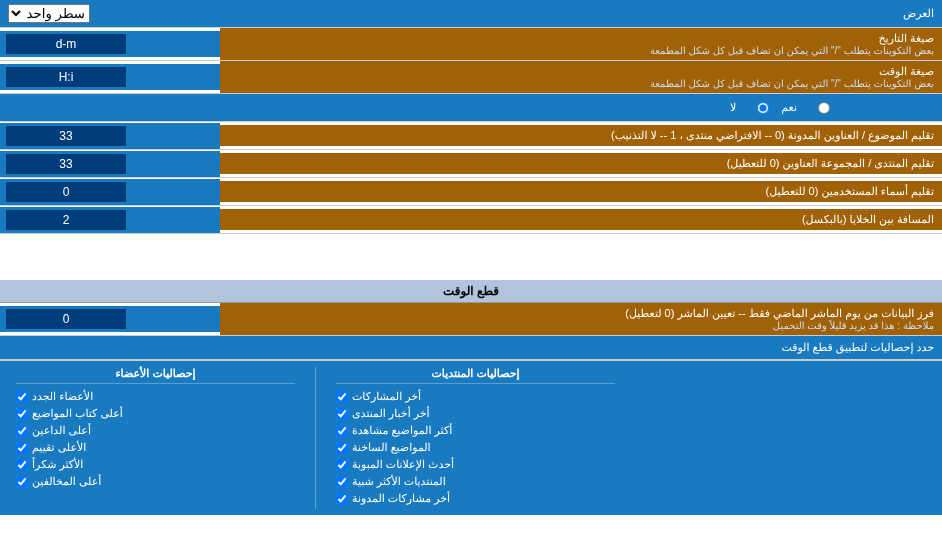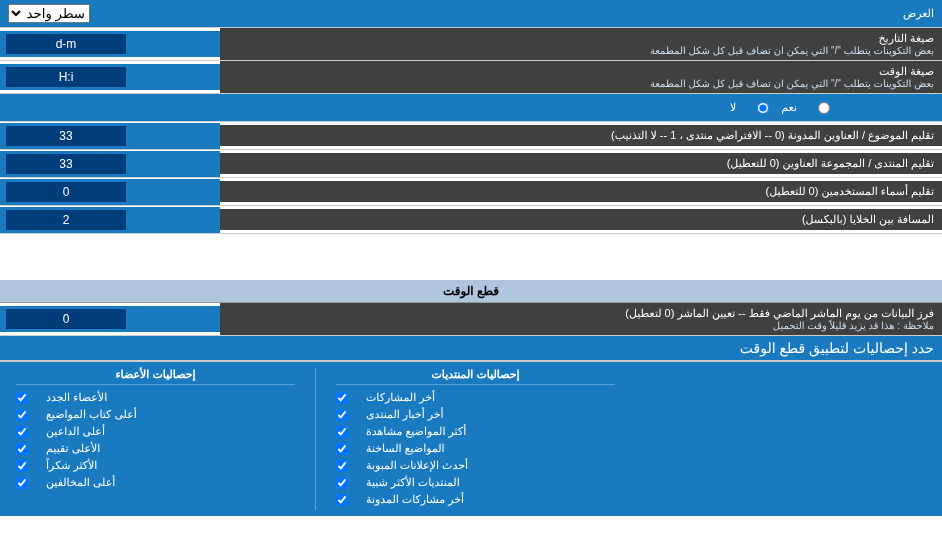--- a/index.html
+++ b/index.html
@@ -10,21 +10,21 @@
       direction: rtl;
     }
     .row {
       display: flex;
       align-items: center;
       border-bottom: 1px solid #ccc;
       min-height: 28px;
     }
     .row-label {
       flex: 1;
-      background: #404040;
+      background: #a16207;
       color: #fff;
       padding: 4px 8px;
       text-align: right;
       font-size: 11px;
     }
     .row-label .sub {
       font-size: 10px;
       color: #cde;
       display: block;
     }
@@ -114,21 +114,21 @@
       border-top: 1px solid #ccc;
       padding: 6px 0;
     }
     .checkbox-col {
       flex: 1;
       padding: 0 16px;
     }
     .checkbox-row-item {
       display: flex;
       align-items: center;
-      gap: 18px;
+      gap: 4px;
       margin-bottom: 4px;
       color: #fff;
       font-size: 11px;
       justify-content: flex-end;
     }
     .checkbox-col-header {
       color: #fff;
       font-weight: bold;
       font-size: 11px;
       text-align: center;
@@ -146,21 +146,21 @@
       min-height: 24px;
       display: flex;
       align-items: center;
       border-bottom: 1px solid #ccc;
     }
     .limit-label {
       flex: 1;
       color: #fff;
       padding: 4px 8px;
       text-align: right;
-      font-size: 14px;
+      font-size: 11px;
     }
     .main-container {
       width: 942px;
       overflow: hidden;
     }
     input[type="checkbox"] {
       width: 12px;
       height: 12px;
     }
     input[type="radio"] {

